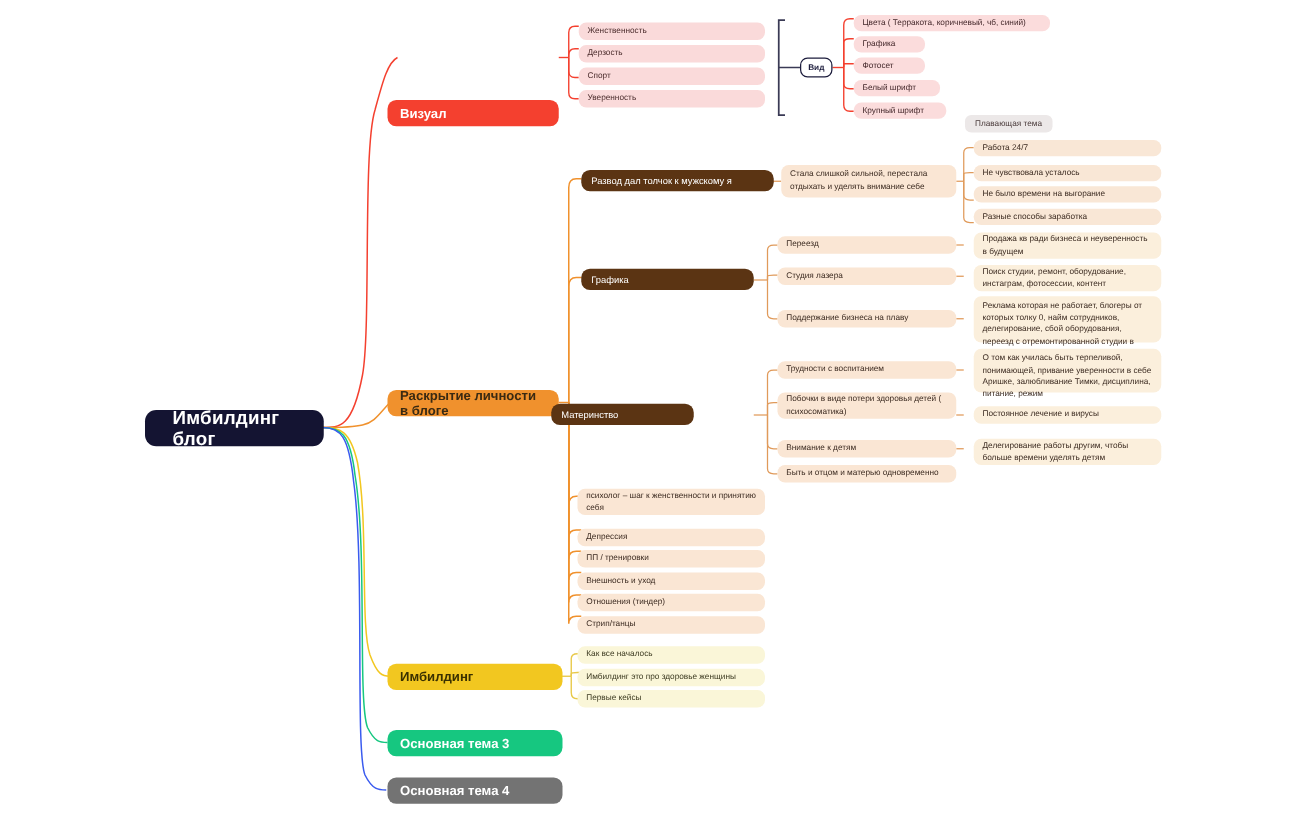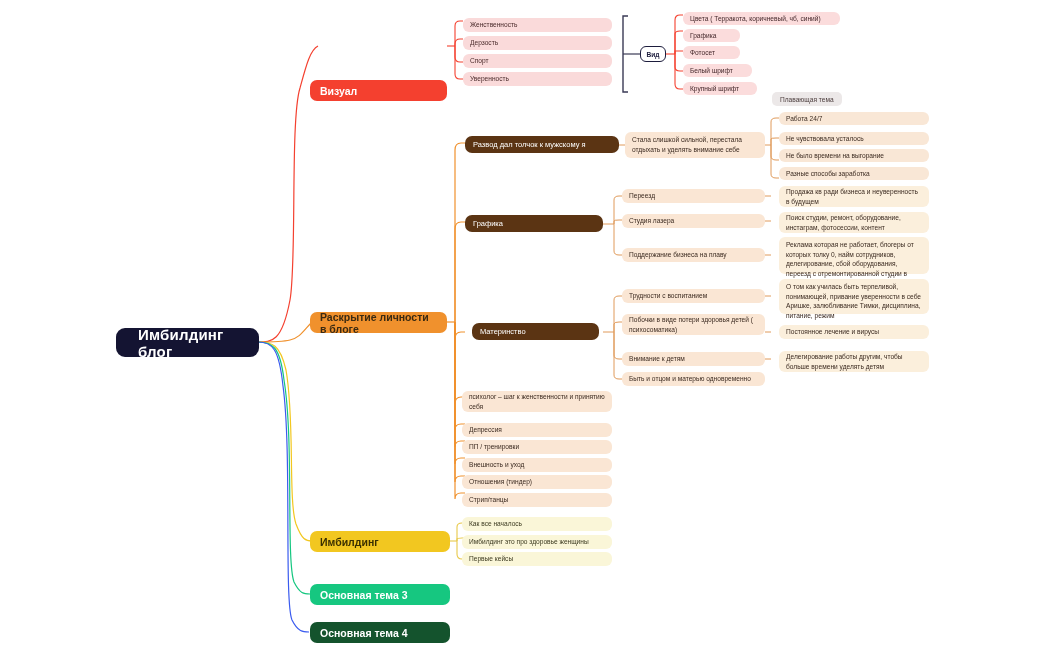--- a/index.html
+++ b/index.html
@@ -13,21 +13,21 @@
   
   .root{background:#141432;color:#ffffff;border-radius:9px;
         font-size:15px;font-weight:bold;letter-spacing:.2px;padding:0 22px;}
 
   
   .l1{border-radius:7px;font-size:10.5px;font-weight:bold;color:#ffffff;padding:0 10px;}
   .l1.red{background:#f4402f;margin-top:44px;}
   .l1.orange{background:#f0912d;color:#3a2a12;}
   .l1.yellow{background:#f2c720;color:#3a3000;}
   .l1.green{background:#16c780;}
-  .l1.blue{background:#14532d;}
+  .l1.blue{background:#737373;}
 
   
   .l2brown{background:#5b3413;color:#ffffff;border-radius:7px;
            font-size:7.5px;padding:0 8px;line-height:1.25;}
 
   
   .pill{border-radius:6px;font-size:6.6px;line-height:1.45;padding:3px 7px;
         color:#3b2a20;box-sizing:border-box;align-items:center;}
   .pill.pink{background:#fadada;color:#4a2b2b;}
   .pill.pink2{background:#fbdcdc;color:#43272a;}
@@ -206,21 +206,21 @@
   <div class="node pill cream" style="left:779px;top:186px;width:150px;height:21px;">
     <span>Продажа кв ради бизнеса и неуверенность в будущем</span>
   </div>
   <div class="node pill cream" style="left:779px;top:212px;width:150px;height:21px;">
     <span>Поиск студии, ремонт, оборудование, инстаграм, фотосессии, контент</span>
   </div>
   <div class="node pill cream" style="left:779px;top:237px;width:150px;height:37px;align-items:flex-start;">
     <span>Реклама которая не работает, блогеры от которых толку 0, найм сотрудников, делегирование, сбой оборудования, переезд с отремонтированной студии в салон</span>
   </div>
 
-  <div class="node l2brown" style="left:472px;top:323px;width:127px;height:17px;">
+  <div class="node l2brown" style="left:441px;top:323px;width:114px;height:17px;">
     <span>Материнство</span>
   </div>
   <div class="node pill peach" style="left:622px;top:289px;width:143px;height:14px;">
     <span>Трудности с воспитанием</span>
   </div>
   <div class="node pill peach" style="left:622px;top:314px;width:143px;height:21px;">
     <span>Побочки в виде потери здоровья детей ( психосоматика)</span>
   </div>
   <div class="node pill peach" style="left:622px;top:352px;width:143px;height:14px;">
     <span>Внимание к детям</span>

